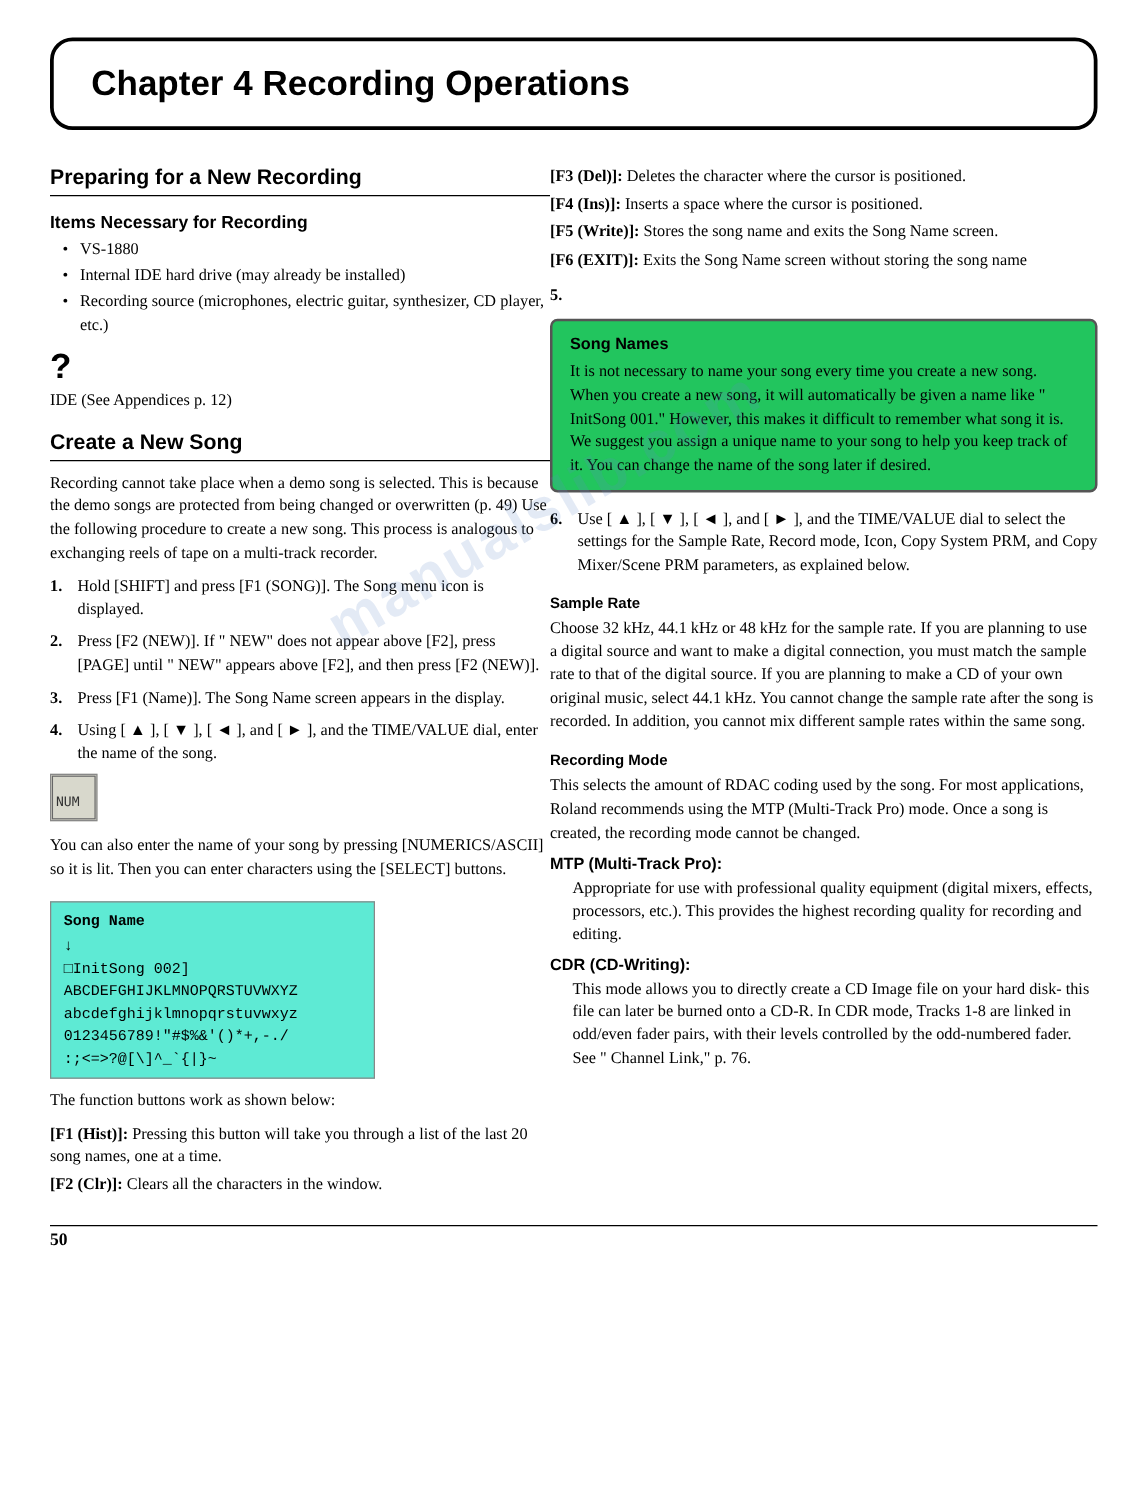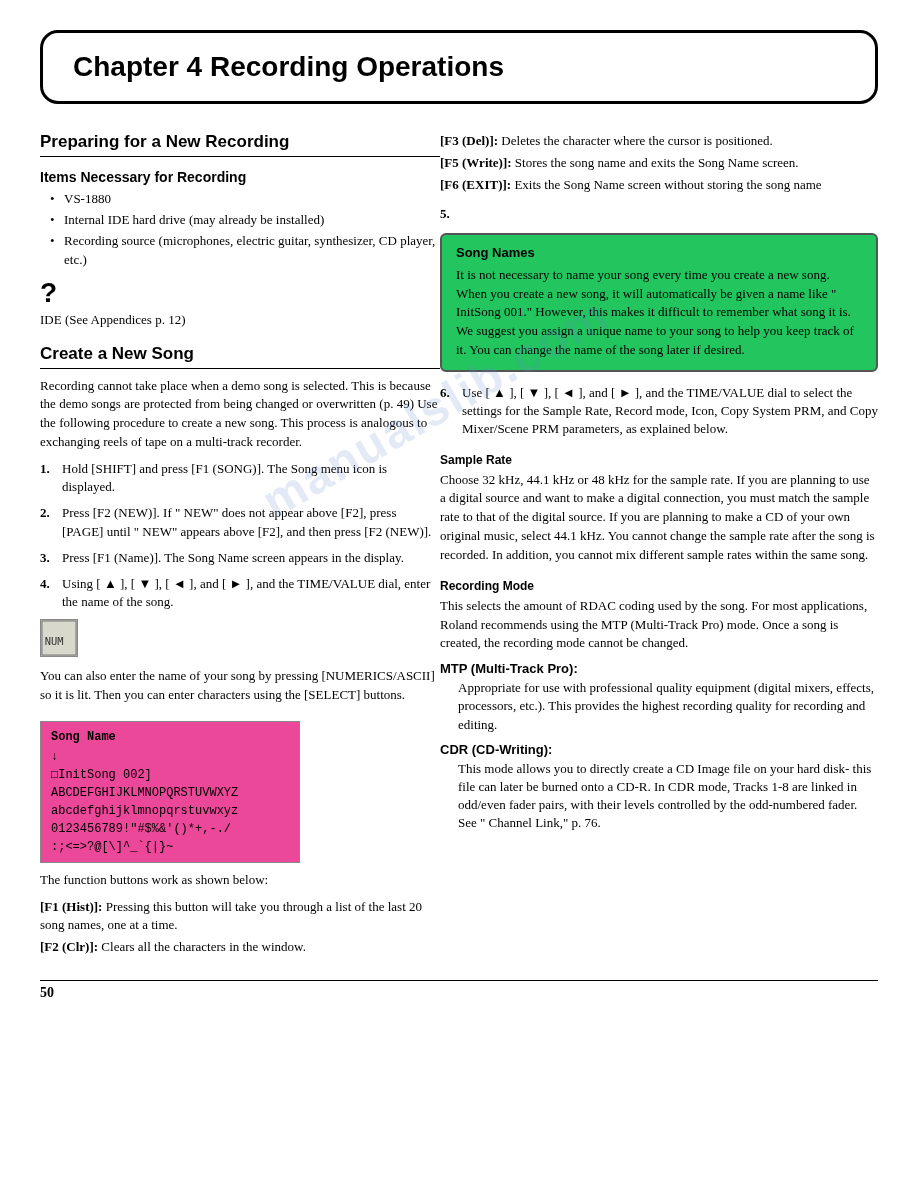--- a/index.html
+++ b/index.html
@@ -94,21 +94,21 @@
     }
     .numbered-item .num {
       font-weight: bold;
       min-width: 18px;
       flex-shrink: 0;
       margin-right: 4px;
     }
 
     .screen-image {
       border: 1.5px solid #888;
-      background: #ec4899;
+      background: #5eead4;
       font-family: "Courier New", monospace;
       font-size: 12px;
       padding: 6px 10px;
       margin: 8px 0;
       line-height: 1.5;
       display: inline-block;
       min-width: 260px;
     }
     .screen-image .screen-title {
       font-weight: bold;
@@ -278,20 +278,24 @@
 
     </div>
 
     <div class="right-col">
 
       <div class="function-btn-desc">
         <span class="key">[F3 (Del)]:</span>
         <span>Deletes the character where the cursor is positioned.</span>
       </div>
       <div class="function-btn-desc">
+        <span class="key">[F4 (Ins)]:</span>
+        <span>Inserts a space where the cursor is positioned.</span>
+      </div>
+      <div class="function-btn-desc">
         <span class="key">[F5 (Write)]:</span>
         <span>Stores the song name and exits the Song Name screen.</span>
       </div>
       <div class="function-btn-desc" style="margin-bottom:10px;">
         <span class="key">[F6 (EXIT)]:</span>
         <span>Exits the Song Name screen without storing the song name</span>
       </div>
 
       <div class="numbered-item">
         <span class="num">5.</span>

